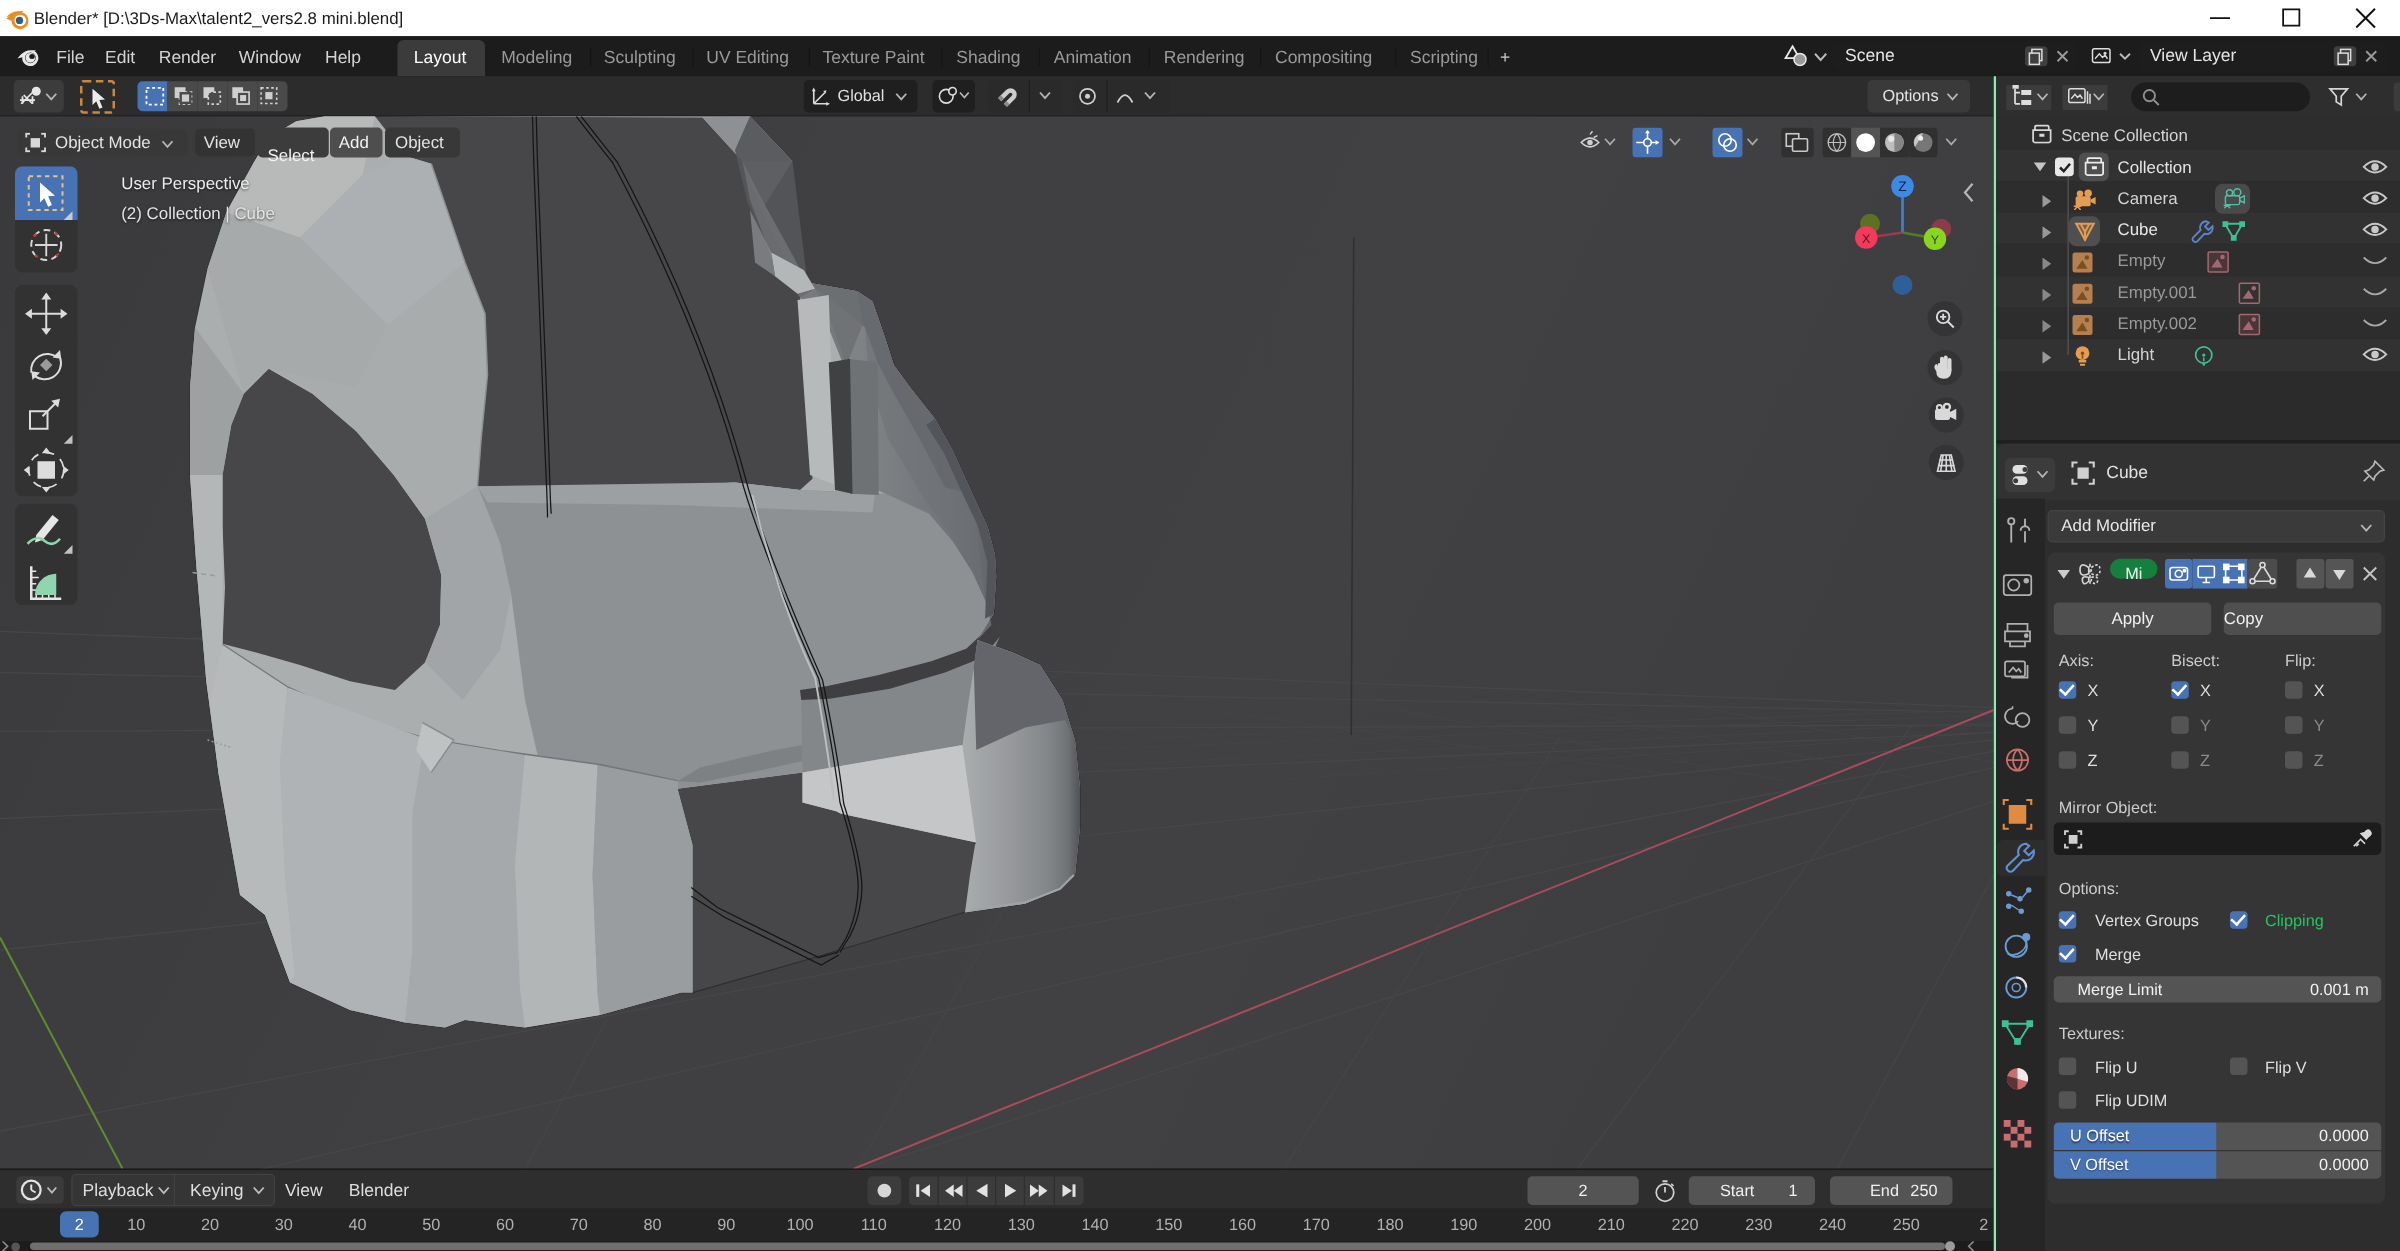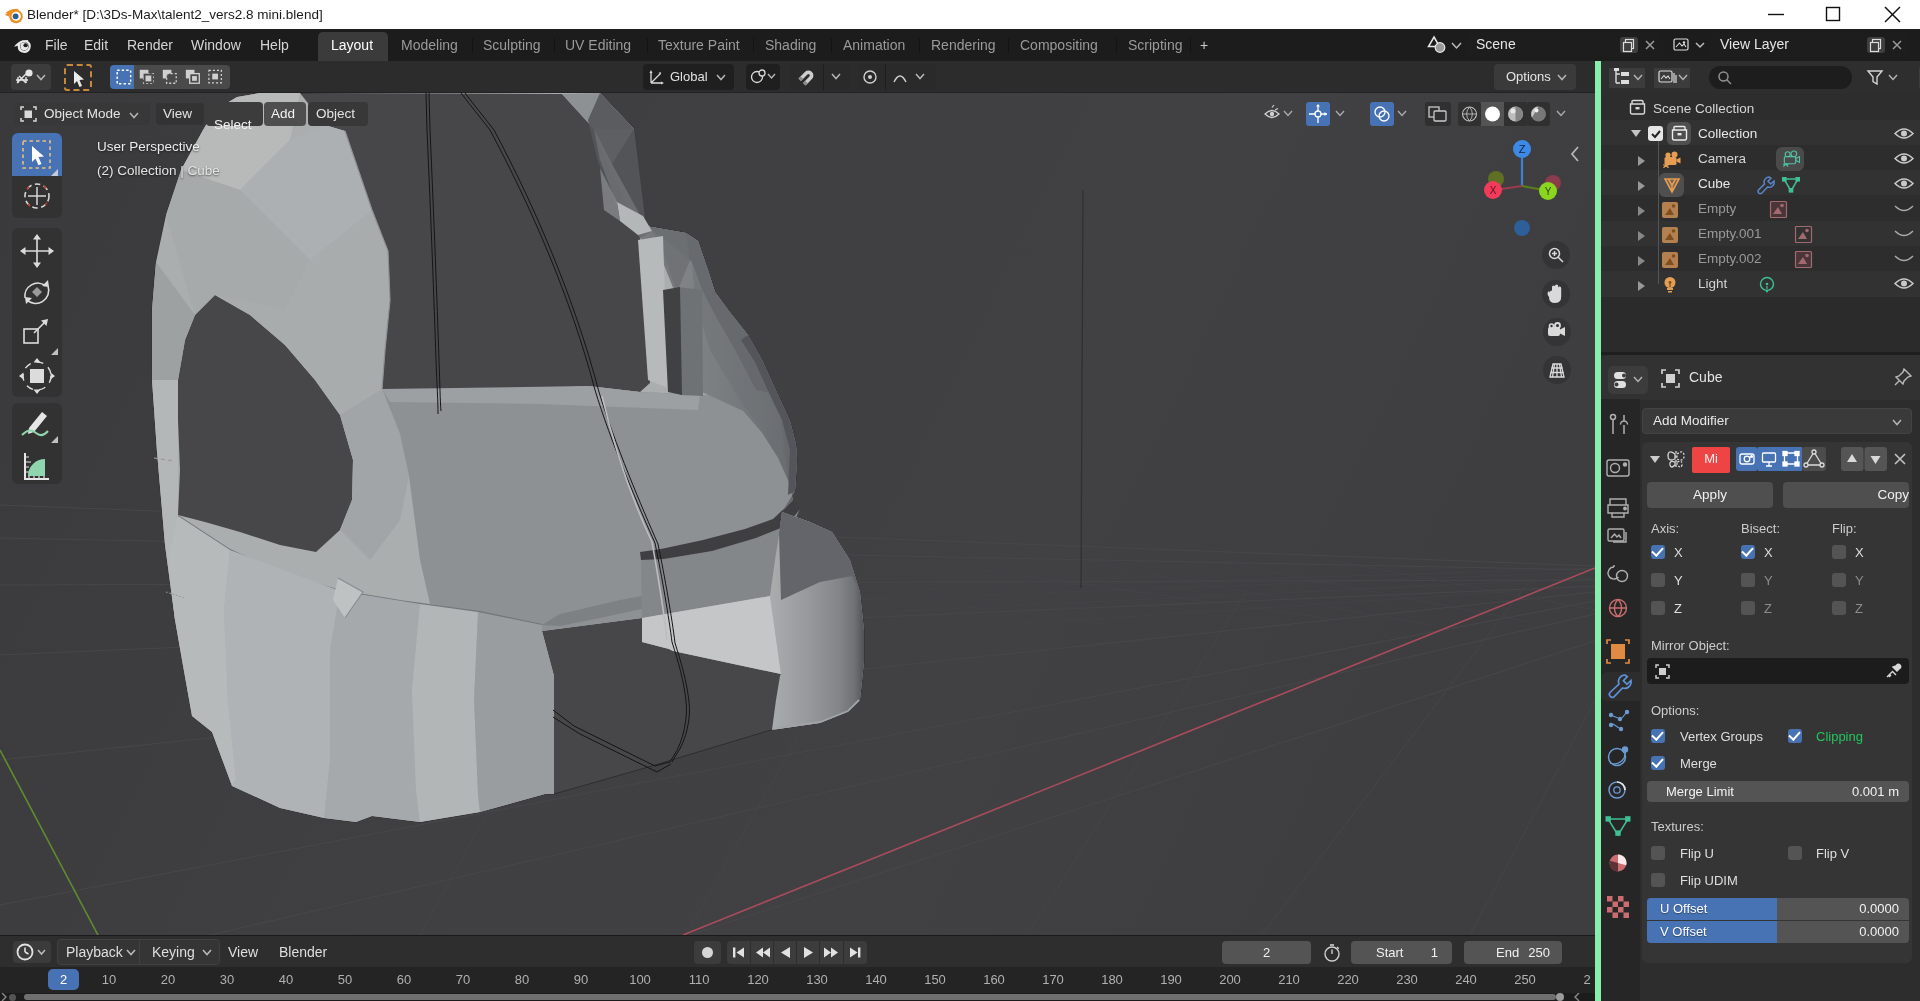--- a/index.html
+++ b/index.html
@@ -9,21 +9,21 @@
 #topbar{left:0;top:29px;width:1920px;height:32px;background:#1c1c1c}
 .menuitem{position:absolute;top:8px;color:#d4d4d4;font-size:14px}
 .tab{position:absolute;top:8px;color:#9a9a9a;font-size:14px}
 .tabsep{position:absolute;top:9px;width:1px;height:15px;background:#141414}
 #toolrow{left:0;top:61px;width:1595px;height:32px;background:#2c2c2c;border-bottom:1px solid #222}
 #vpheader{left:0;top:93px;width:1595px;height:36px;z-index:5}
 #viewport{left:0;top:93px;width:1595px;height:842px}
 #timelinehdr{left:0;top:935px;width:1595px;height:32px;background:#2e2e2e;border-top:1px solid #1a1a1a}
 #ruler{left:0;top:967px;width:1595px;height:26px;background:#242424}
 #bottomstrip{left:0;top:993px;width:1595px;height:8px;background:#1c1c1c}
-#rightcol{left:1595px;top:61px;width:325px;height:940px;background:#2d2d2d;border-left:6px solid #86efac}
+#rightcol{left:1595px;top:61px;width:325px;height:940px;background:#2d2d2d;border-left:2px solid #86efac}
 .fnum{position:absolute;top:5px;color:#b0b0b0;font-size:13px;transform:translateX(-50%)}
 .lbl{position:absolute;color:#cccccc;font-size:13px}
 .cb{position:absolute;width:14px;height:14px;border-radius:3px;background:#545454}
 .cb.on{background:#4772b3}
 .cb.on:after{content:"";position:absolute;left:3px;top:0px;width:5px;height:9px;border:solid #fff;border-width:0 2px 2px 0;transform:rotate(42deg)}
 </style>
 </head>
 <body>
 
 <div class="abs" id="titlebar">
@@ -937,21 +937,21 @@
       </svg>
     <svg class="abs" style="left:64px;top:93px" width="22" height="22" viewBox="0 0 22 22">
       <g fill="none" stroke="#d5d5d5" stroke-width="1.3">
         <path d="M11,3 v16" stroke-dasharray="2.5 2"></path>
         <path d="M10,6 q-7,-5 -7,2 q0,6 7,3 Z"></path>
         <path d="M10,14 q-6,-2 -5,3 q1,4 5,0 Z"></path>
         <path d="M12,6 q7,-5 7,2 q0,6 -7,3 Z" stroke-dasharray="2 1.6"></path>
         <path d="M12,14 q6,-2 5,3 q-1,4 -5,0 Z" stroke-dasharray="2 1.6"></path>
       </g>
     </svg>
-    <div class="abs" style="left:91px;top:92px;width:38px;height:26px;background:#ef4444;border-radius:2px;color:#efefef;font-size:13px;text-align:center;line-height:24px">Mi</div>
+    <div class="abs" style="left:91px;top:92px;width:38px;height:16px;background:#15803d;border-radius:12px;color:#efefef;font-size:13px;text-align:center;line-height:24px">Mi</div>
     <svg class="abs" style="left:135px;top:92px" width="90" height="24" viewBox="0 0 90 24">
       <rect x="0" y="0" width="22" height="24" rx="3" fill="#4772b3"></rect>
       <rect x="22" y="0" width="22" height="24" fill="#4772b3"></rect>
       <rect x="44" y="0" width="22" height="24" fill="#4772b3"></rect>
       <g fill="none" stroke="#fff" stroke-width="1.3">
         <rect x="4" y="7" width="14" height="10" rx="2"></rect>
           <circle cx="11" cy="12" r="2.8"></circle>
           <circle cx="15.5" cy="9.5" r="0.9" fill="#fff"></circle>
         <rect x="26.5" y="6" width="13" height="9" rx="1"></rect>
           <path d="M30,19 h6 M33,15 v4"></path>
@@ -973,21 +973,21 @@
       <rect x="0" y="0" width="22.5" height="24" rx="3" fill="#555555"></rect>
       <rect x="23.5" y="0" width="22.5" height="24" rx="3" fill="#555555"></rect>
       <path d="M11,7 l-5,8 h10 Z" fill="#d9d9d9"></path>
       <path d="M34.5,17 l-5,-8 h10 Z" fill="#d9d9d9"></path>
     </svg>
     <svg class="abs" style="left:291px;top:96px" width="16" height="16" viewBox="0 0 16 16">
         <path d="M3,3 L13,13 M13,3 L3,13" stroke="#c2c2c2" stroke-width="1.6"></path>
       </svg>
 
     <div class="abs" style="left:46px;top:127px;width:126px;height:26px;background:#4f4f4f;border-radius:4px;color:#f0f0f0;font-size:13.5px;text-align:center;line-height:25px">Apply</div>
-    <div class="abs" style="left:182px;top:127px;width:126px;height:26px;background:#4f4f4f;border-radius:4px;color:#f0f0f0;font-size:13.5px;text-align:right;line-height:25px">Copy</div>
+    <div class="abs" style="left:182px;top:127px;width:126px;height:26px;background:#4f4f4f;border-radius:4px;color:#f0f0f0;font-size:13.5px;text-align:left;line-height:25px">Copy</div>
 
     <span class="lbl" style="left:50px;top:166px">Axis:</span>
     <span class="lbl" style="left:140px;top:166px">Bisect:</span>
     <span class="lbl" style="left:231px;top:166px">Flip:</span>
     <div class="cb on" style="left:50px;top:190px"></div>
       <span class="lbl" style="left:73px;top:190px;color:#dfdfdf">X</span>
     <div class="cb" style="left:50px;top:218px"></div>
       <span class="lbl" style="left:73px;top:218px;color:#dfdfdf">Y</span>
     <div class="cb" style="left:50px;top:246px"></div>
       <span class="lbl" style="left:73px;top:246px;color:#dfdfdf">Z</span>

